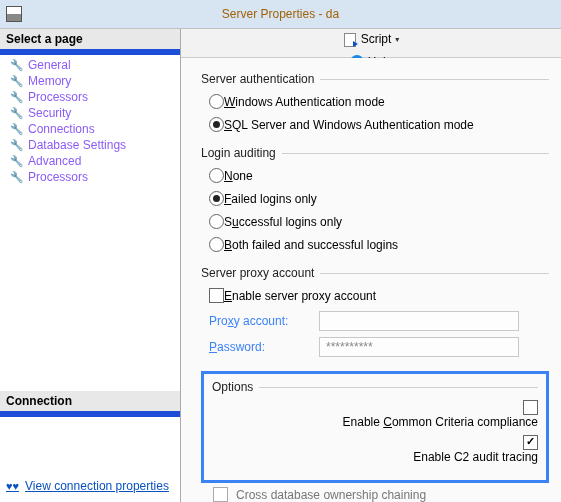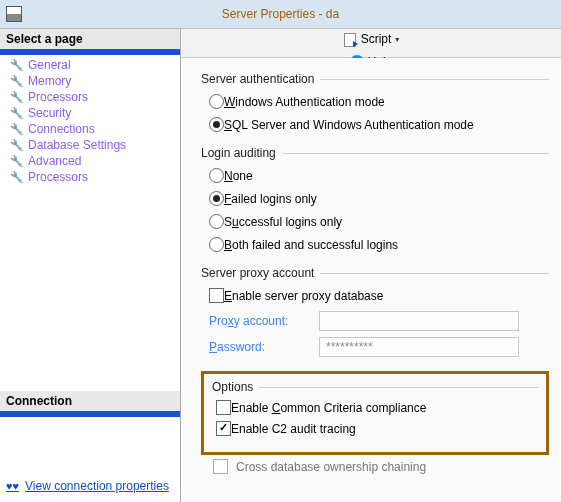--- a/index.html
+++ b/index.html
@@ -240,26 +240,26 @@
     font-size: 12px;
     box-sizing: border-box;
     width: 100%;
   }
   .proxy-grid input[disabled] {
     background: #fdfdfd;
     color: #888;
   }
 
   .options-box {
-    border: 3px solid #a16207;
+    border: 3px solid #3b82f6;
     padding: 6px 8px 10px 8px;
     margin-top: 2px;
   }
   .options-box .group-title { margin-bottom: 6px; }
-  .options-box .check-row { margin: 6px 0 6px 4px; }
+  .options-box .check-row { margin: 6px 0 6px 4px; flex-direction: column; }
 
   .cut-row {
     margin: 4px 0 0 12px;
     display: flex;
     align-items: center;
     gap: 8px;
     color: #777;
     overflow: hidden;
     white-space: nowrap;
   }
@@ -386,21 +386,21 @@
       </div>
 
       <div class="group">
         <div class="group-title">
           <span>Server proxy account</span>
           <span class="line"></span>
         </div>
         <div class="check-row">
           <span class="chk"></span>
           <span class="opt-label">
-            <span></span><span class="underline-key">E</span><span>nable server proxy database</span>
+            <span></span><span class="underline-key">E</span><span>nable server proxy account</span>
           </span>
         </div>
         <div class="proxy-grid">
           <span class="fld-label">
             <span>Pro</span><span class="underline-key">x</span><span>y account:</span>
           </span>
           <input type="text" disabled="" value="" style="">
           <span class="fld-label">
             <span></span><span class="underline-key">P</span><span>assword:</span>
           </span>

